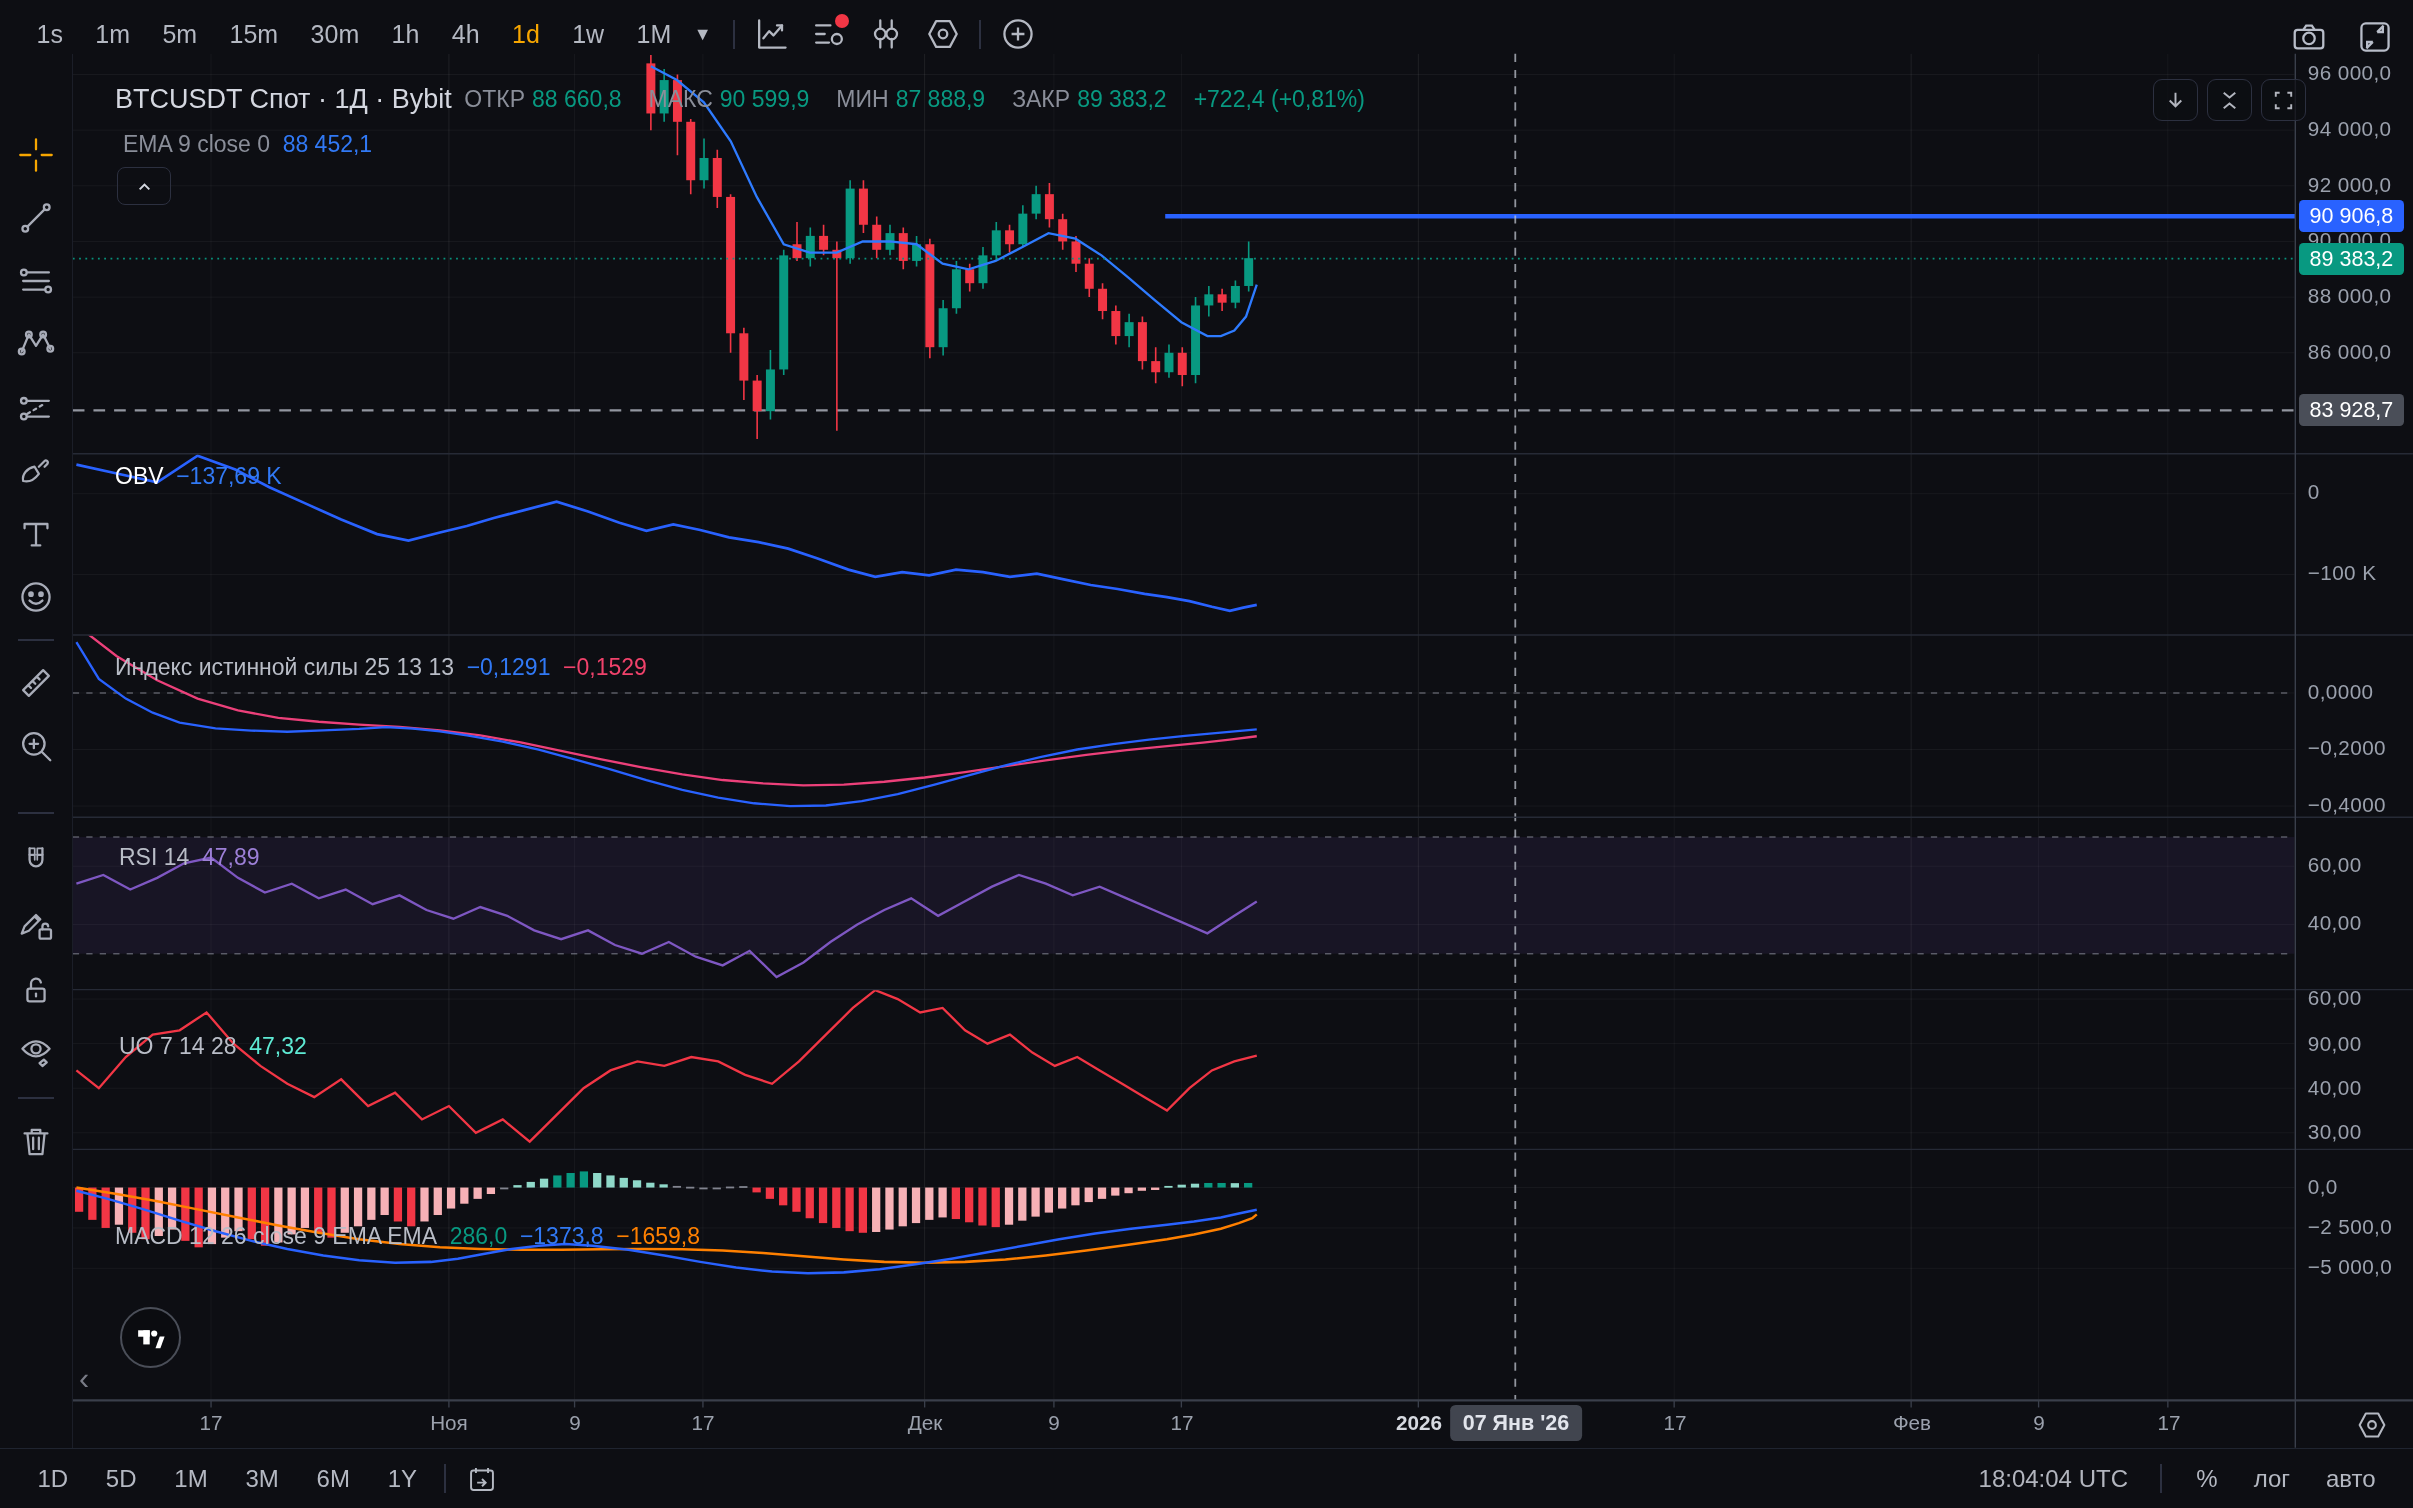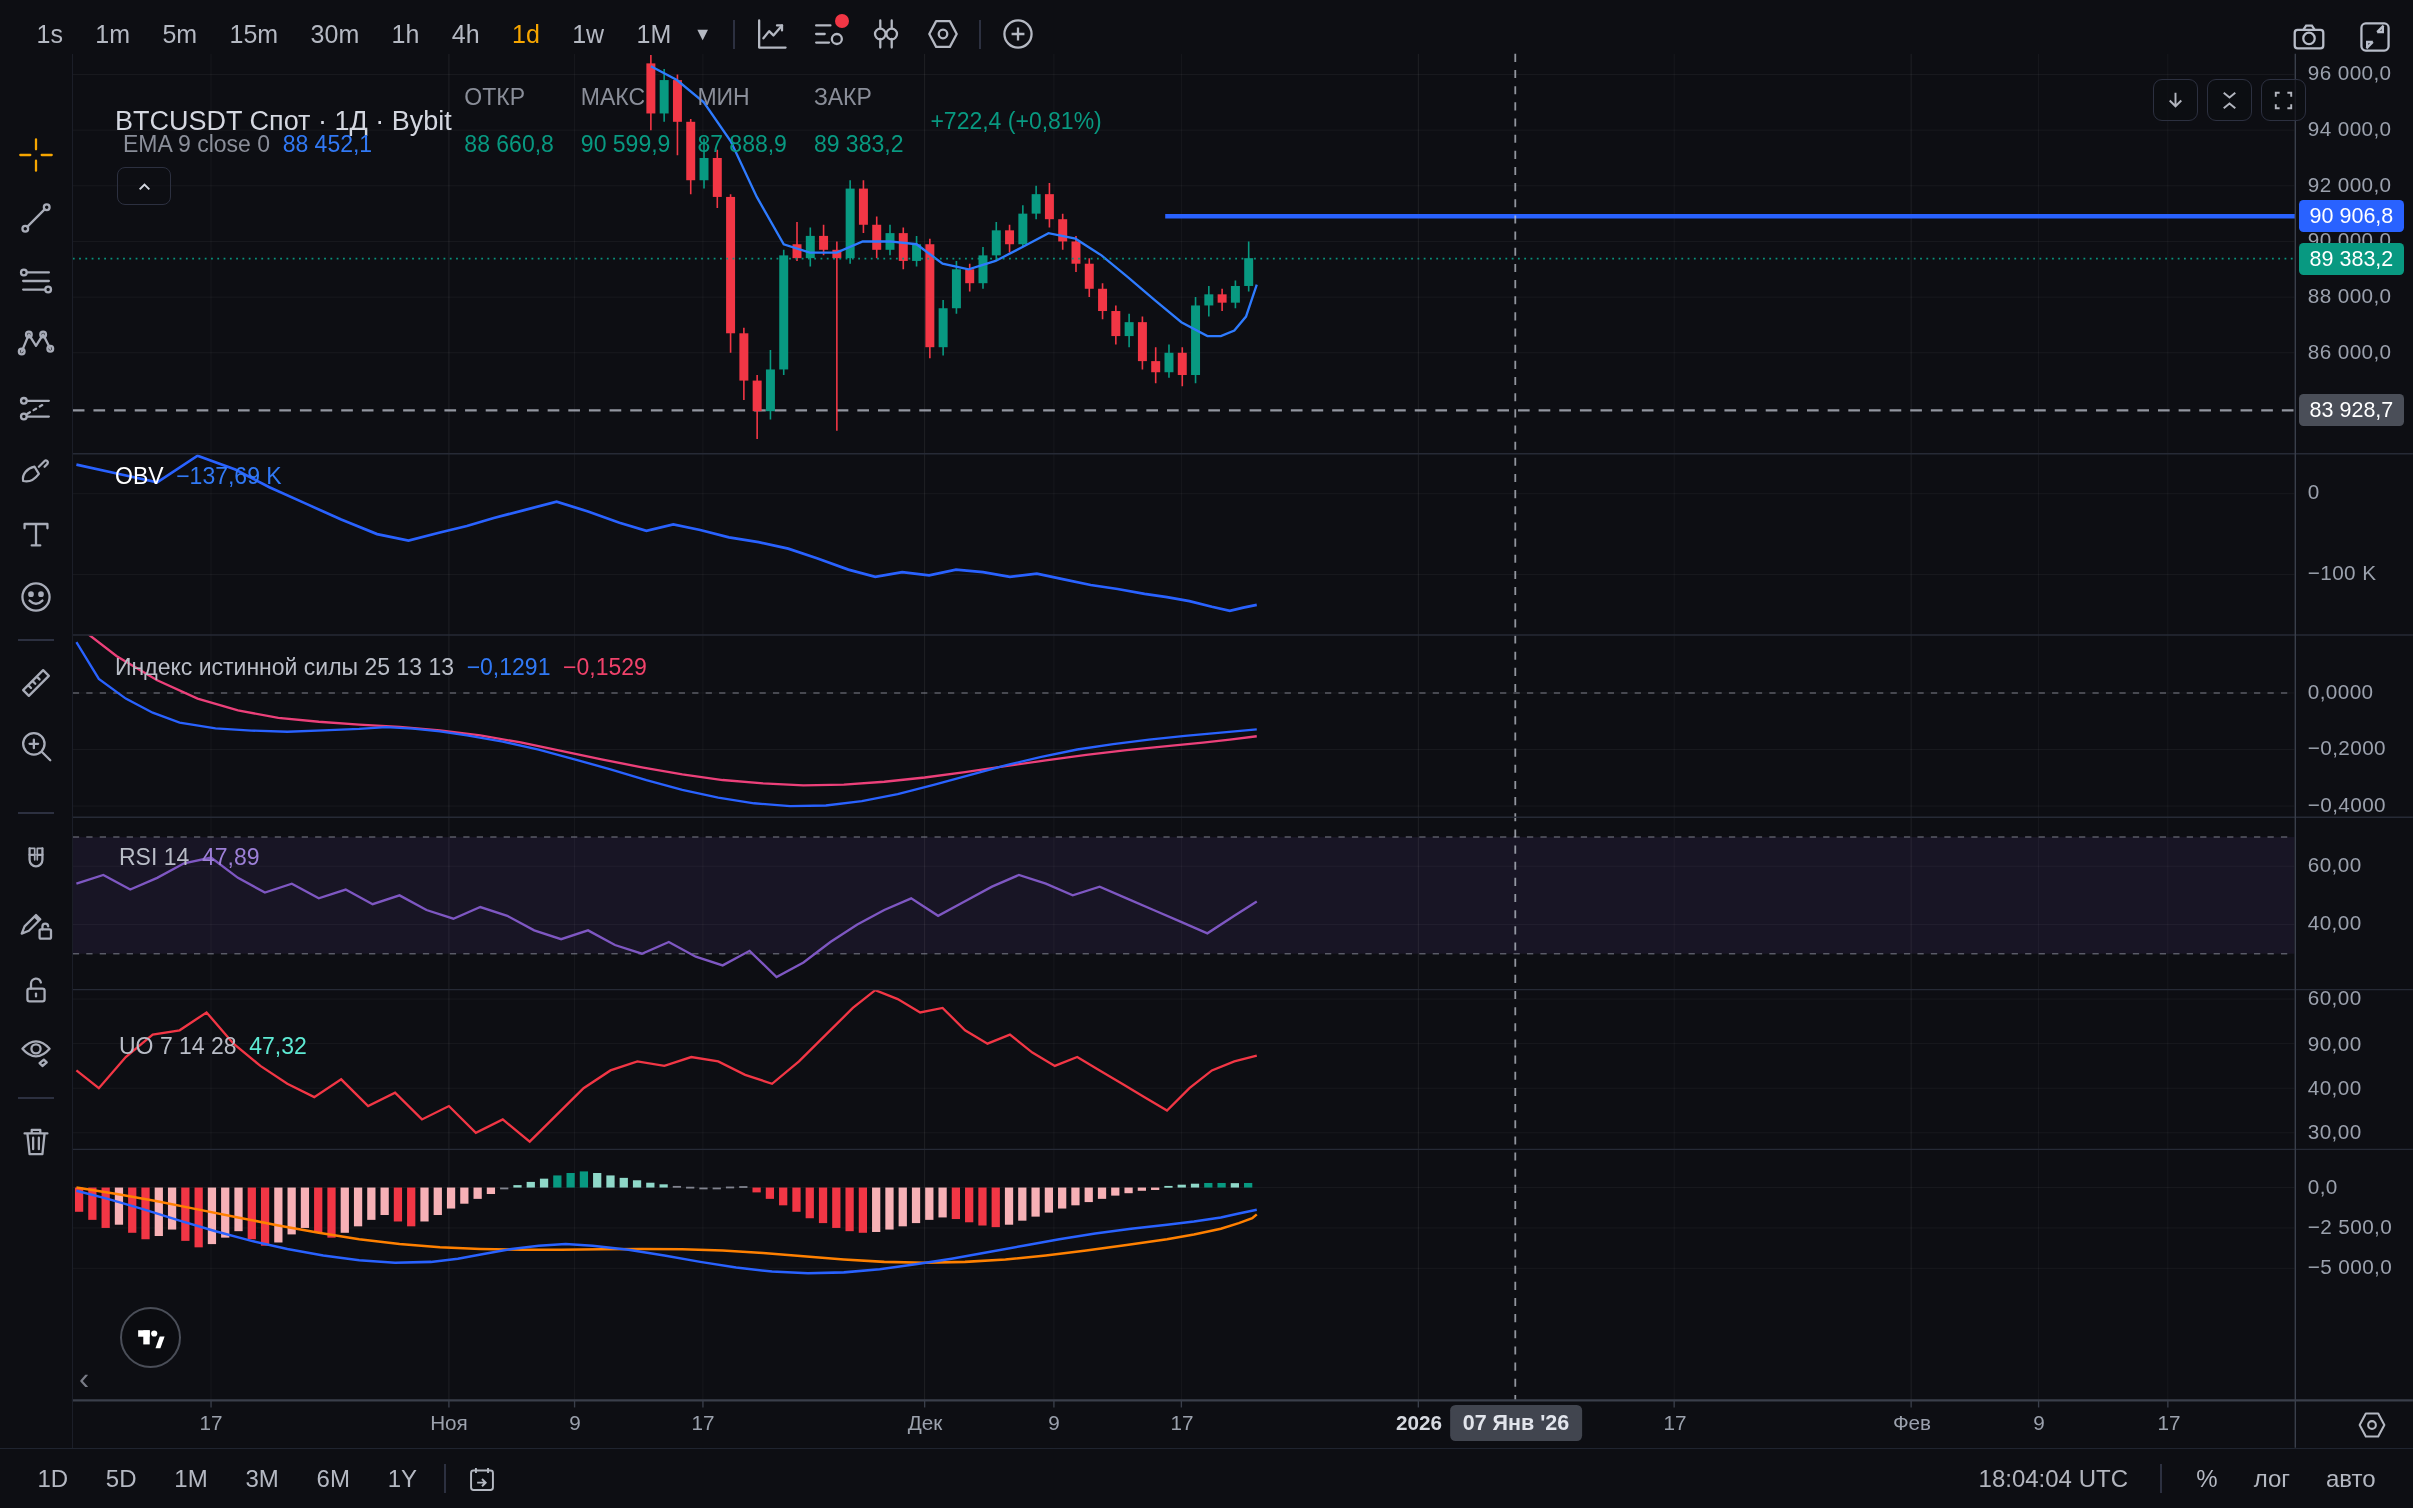--- a/index.html
+++ b/index.html
@@ -26,21 +26,21 @@
   
   .pane-head{position:absolute;z-index:5;font-size:23px;display:flex;align-items:center;gap:12.6px;white-space:nowrap;}
   .ph-title{color:#d4d7e0;font-size:27px;}
   .ph-lab{color:#8a8e99;}
   .ph-green{color:#089981;}
   .ph-blue{color:#3179f5;}
   .ph-pink{color:#f0426b;}
   .ph-purple{color:#9c7fd6;}
   .ph-red{color:#5eead4;}
   .ph-orange{color:#ff8000;}
-  .stat{display:inline-flex;gap:20px;margin-right:14.4px;flex-direction:column;}
+  .stat{display:inline-flex;gap:7px;margin-right:14.4px;}
   
   .chart-btns{position:absolute;left:2153px;top:79px;display:flex;gap:9px;z-index:6;}
   .cbtn{width:43px;height:40px;border:1.8px solid #2c3040;border-radius:9px;display:flex;align-items:center;justify-content:center;color:#b2b5be;background:rgba(13,14,19,.7);cursor:pointer;}
   .cbtn svg{width:27px;height:27px;}
   .collapse-btn{position:absolute;left:117px;top:167px;width:52px;height:36px;border:1.8px solid #2c3040;border-radius:8px;display:flex;align-items:center;justify-content:center;color:#d4d7e0;background:rgba(13,14,19,.5);cursor:pointer;z-index:6;}
   .collapse-btn svg{width:27px;height:27px;}
   
   #price-axis{position:absolute;left:2297px;top:54px;width:117px;bottom:108px;z-index:5;cursor:ns-resize;}
   .pa-label{position:absolute;left:10.8px;font-size:20.7px;color:#9ba1ad;letter-spacing:0.4px;white-space:nowrap;}
   .pa-badge{position:absolute;left:1.8px;height:32px;line-height:32px;padding:0 10.8px;border-radius:4.5px;font-size:21.5px;color:#fff;white-space:nowrap;}
@@ -664,20 +664,26 @@
     <span class="ph-pink">−0,1529</span>
   </div>
   <div class="pane-head" style="left:119px;top:844px;">
     <span class="ph-lab" style="color:#b9bdc7;">RSI 14</span>
     <span class="ph-purple">47,89</span>
   </div>
   <div class="pane-head" style="left:119px;top:1033px;">
     <span class="ph-lab" style="color:#b9bdc7;">UO 7 14 28</span>
     <span class="ph-red">47,32</span>
   </div>
+  <div class="pane-head" style="left:115px;top:1223px;">
+    <span class="ph-lab" style="color:#b9bdc7;">MACD 12 26 close 9 EMA EMA</span>
+    <span class="ph-green">286,0</span>
+    <span class="ph-blue">−1373,8</span>
+    <span class="ph-orange">−1659,8</span>
+  </div>
 
   <div id="price-axis">
       <div class="pa-label" style="top: 7.2px;">96 000,0</div>
       <div class="pa-label" style="top: 63px;">94 000,0</div>
       <div class="pa-label" style="top: 119px;">92 000,0</div>
       <div class="pa-label" style="top: 174px;">90 000,0</div>
       <div class="pa-label" style="top: 230px;">88 000,0</div>
       <div class="pa-label" style="top: 286px;">86 000,0</div>
       <div class="pa-label" style="top: 426px;">0</div>
       <div class="pa-label" style="top: 507px;">−100 K</div>

